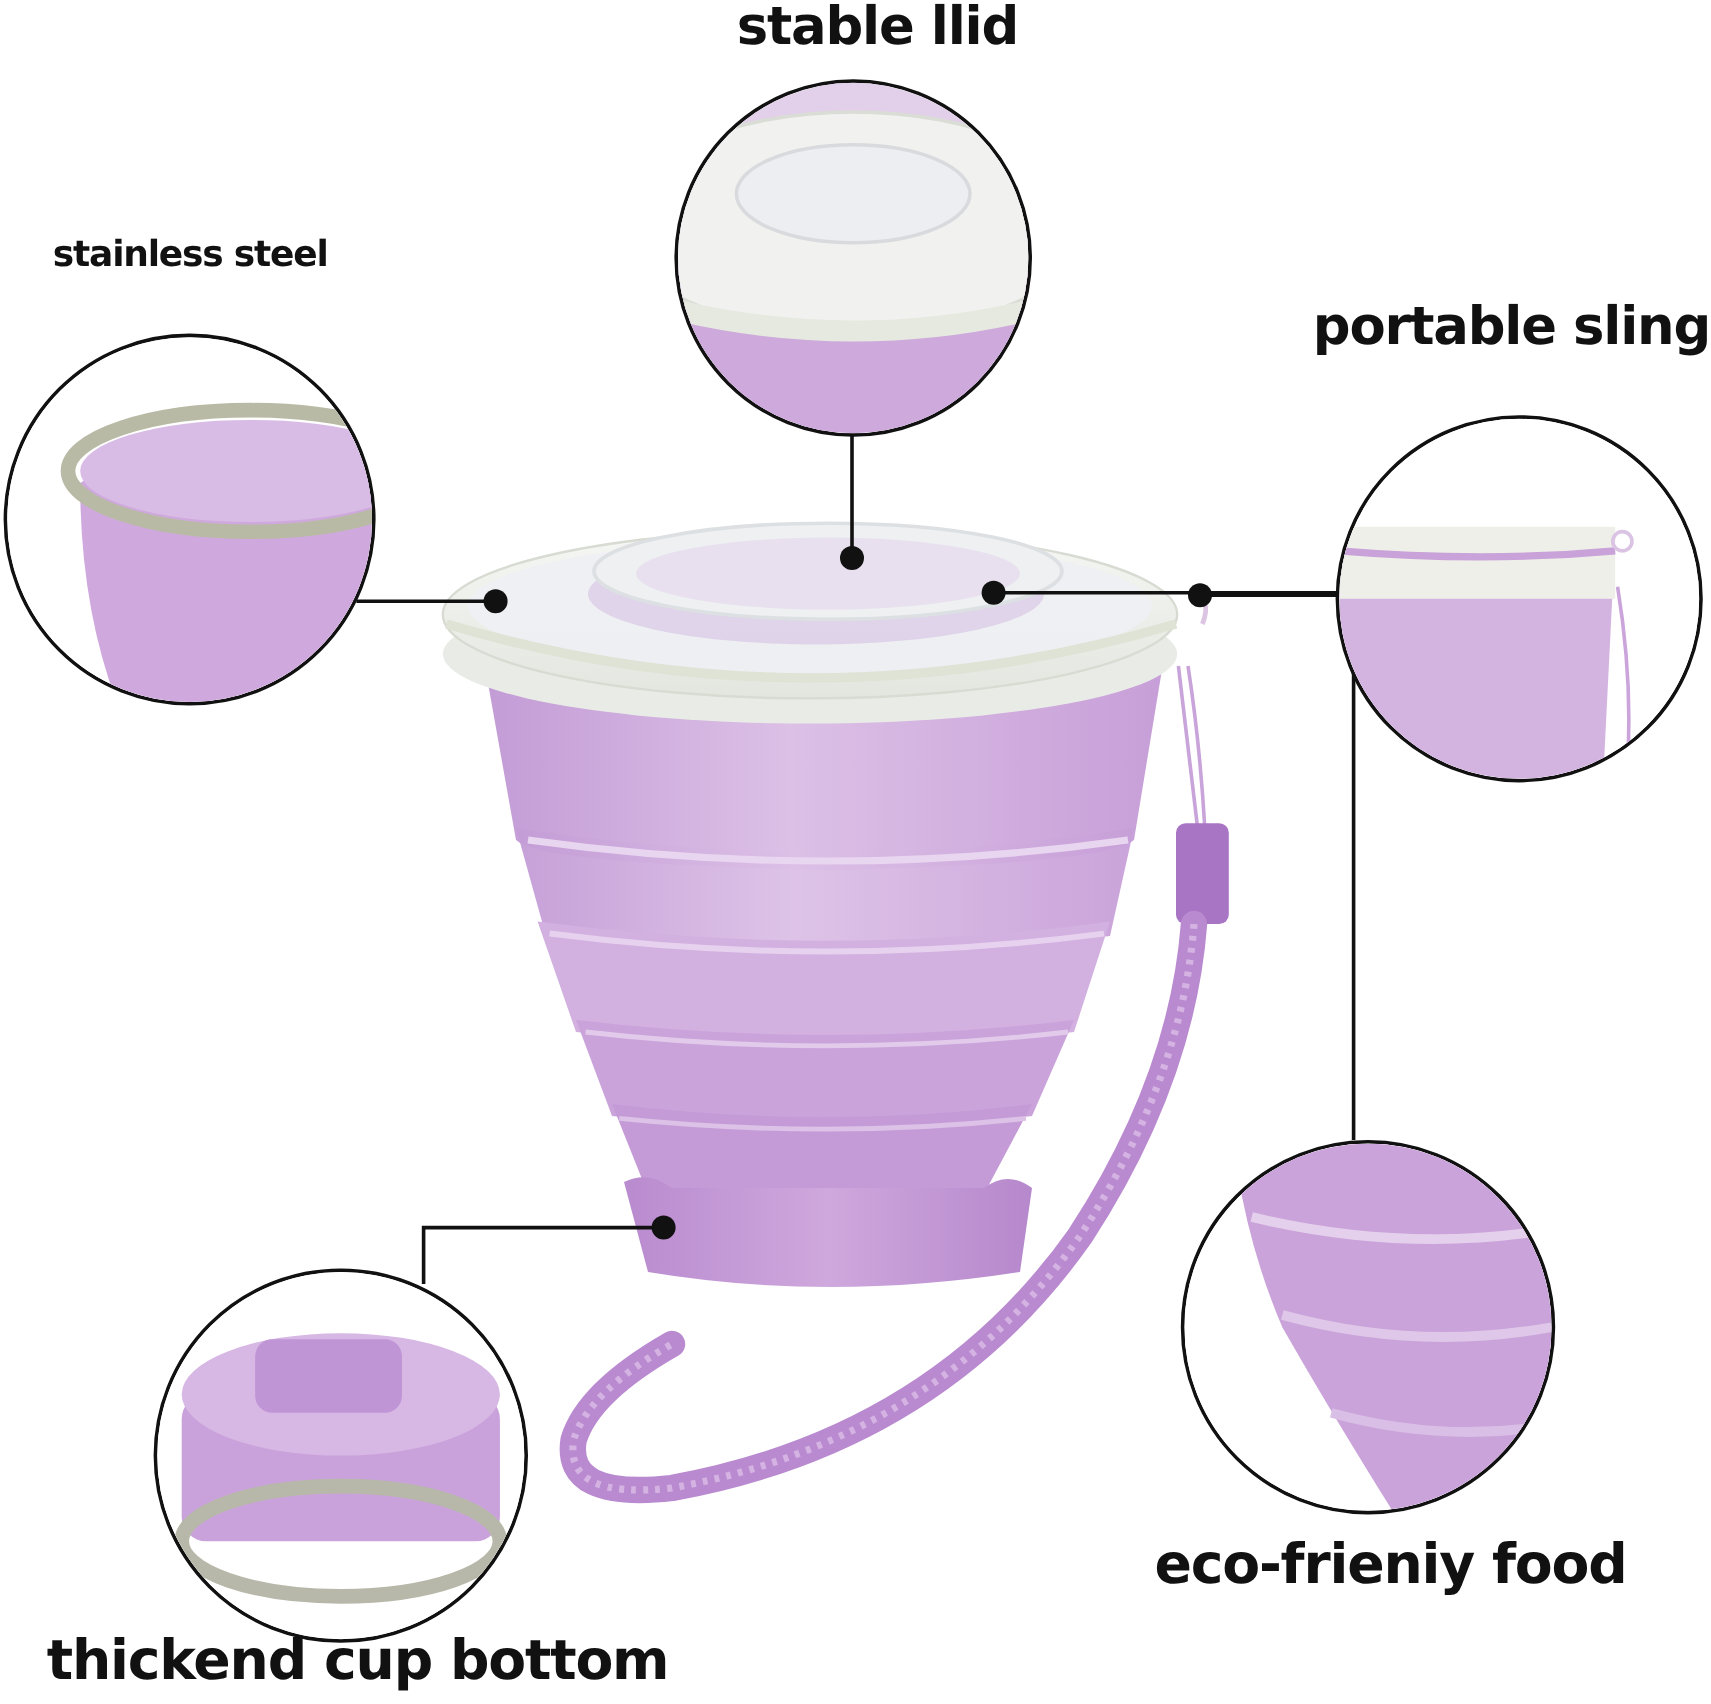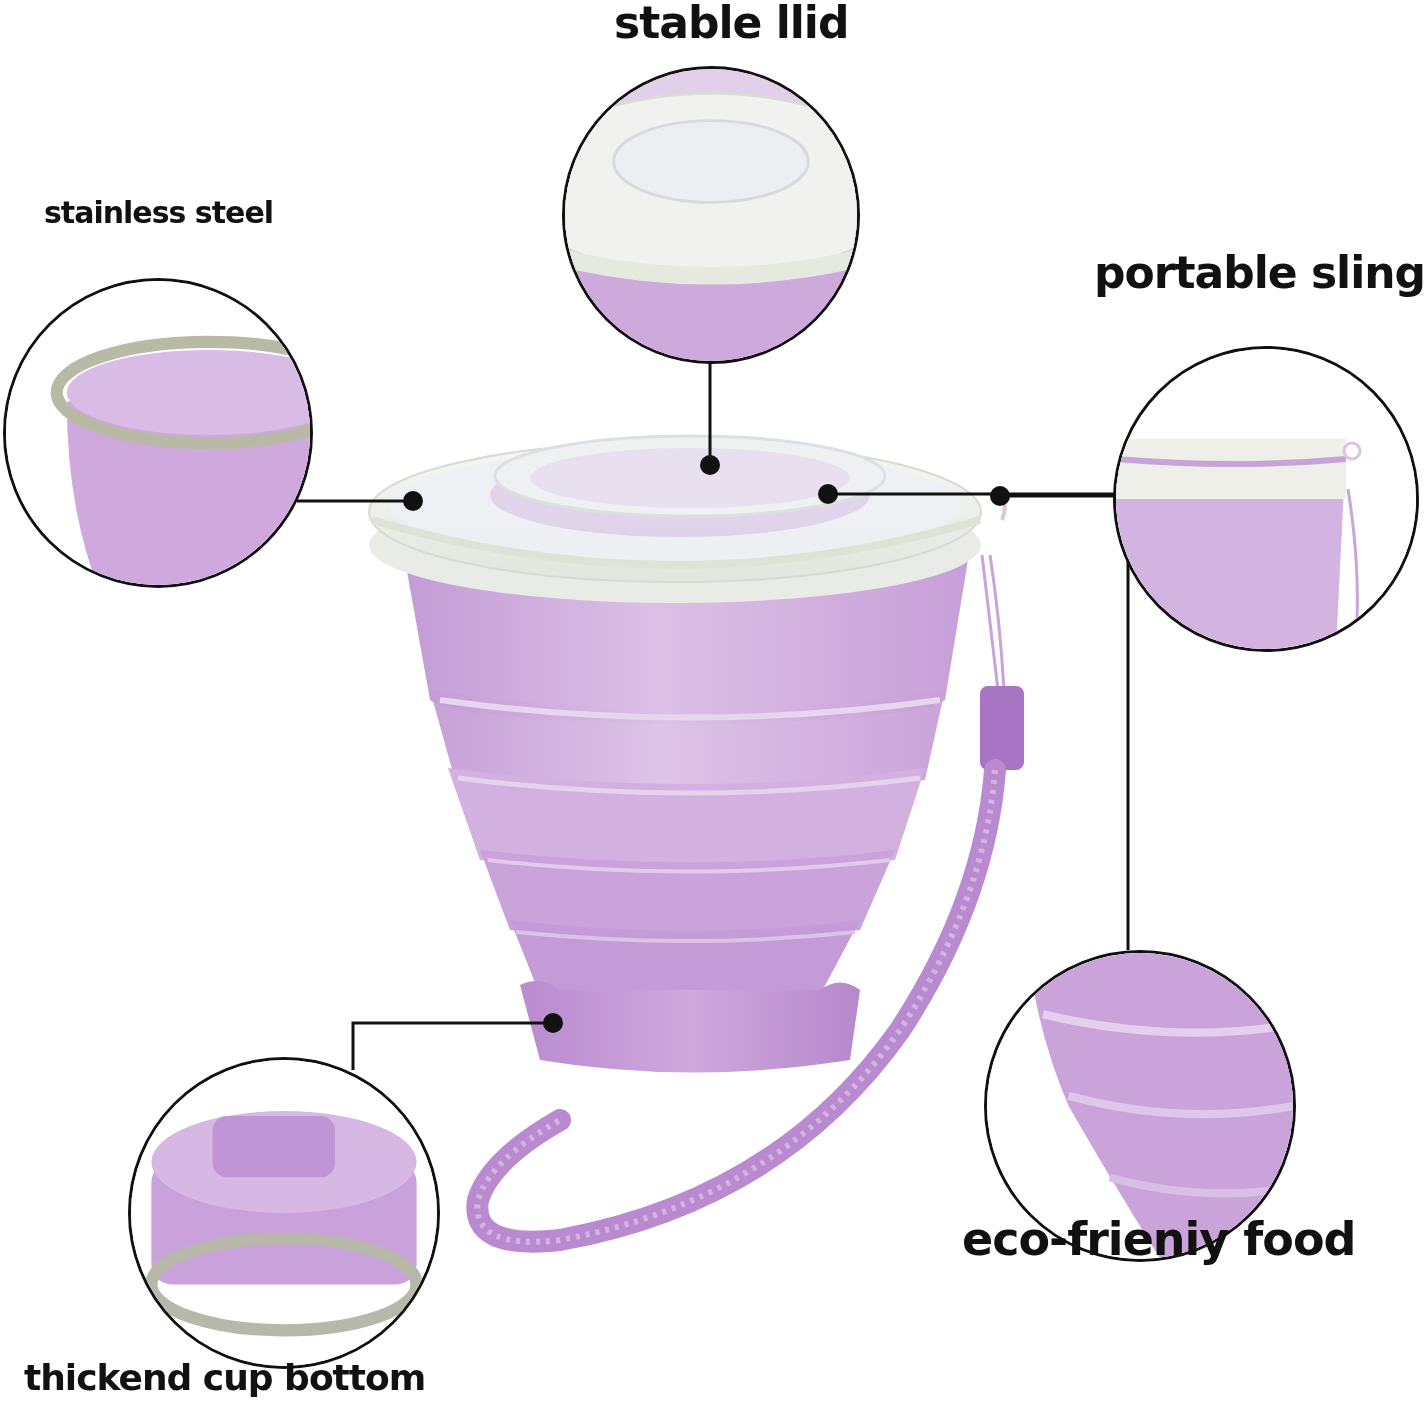--- a/index.html
+++ b/index.html
@@ -3,22 +3,22 @@
 <meta charset="utf-8">
 <style>
   html, body { margin: 0; padding: 0; background: #ffffff; }
   body { width: 1426px; height: 1420px; position: relative; overflow: hidden;
          font-family: "DejaVu Sans", "Liberation Sans", sans-serif; }
   .label { position: absolute; color: #111111; font-weight: bold; letter-spacing: -1px;
            white-space: nowrap; line-height: 1.12; }
   .lbl-lid   { left: 614px; top: -2px;   font-size: 44px; }
   .lbl-steel { left: 44px;  top: 196px;  font-size: 30px; }
   .lbl-sling { left: 1082px; top: 248px; font-size: 44px; margin-left: 12px; }
-  .lbl-food  { left: 962px; top: 1214px; font-size: 46px; }
-  .lbl-bottom{ left: 24px;  top: 1358px; font-size: 36px; }
+  .lbl-food  { left: 962px; top: 1278px; font-size: 46px; }
+  .lbl-bottom{ left: 39px;  top: 1358px; font-size: 46px; }
   .lbl-food span { display: block; }
 
   .inset { position: absolute; border: 3px solid #111; border-radius: 50%; overflow: hidden; background: #fff; }
   .inset svg { width: 100%; height: 100%; display: block; }
   .ins-lid    { left: 562px;  top: 66px;   width: 292px; height: 292px; }
   .ins-steel  { left: 3px;    top: 278px;  width: 304px; height: 304px; }
   .ins-sling  { left: 1113px; top: 346px;  width: 300px; height: 300px; }
   .ins-food   { left: 984px;  top: 950px;  width: 306px; height: 306px; }
   .ins-bottom { left: 128px;  top: 1057px; width: 306px; height: 306px; }
 

